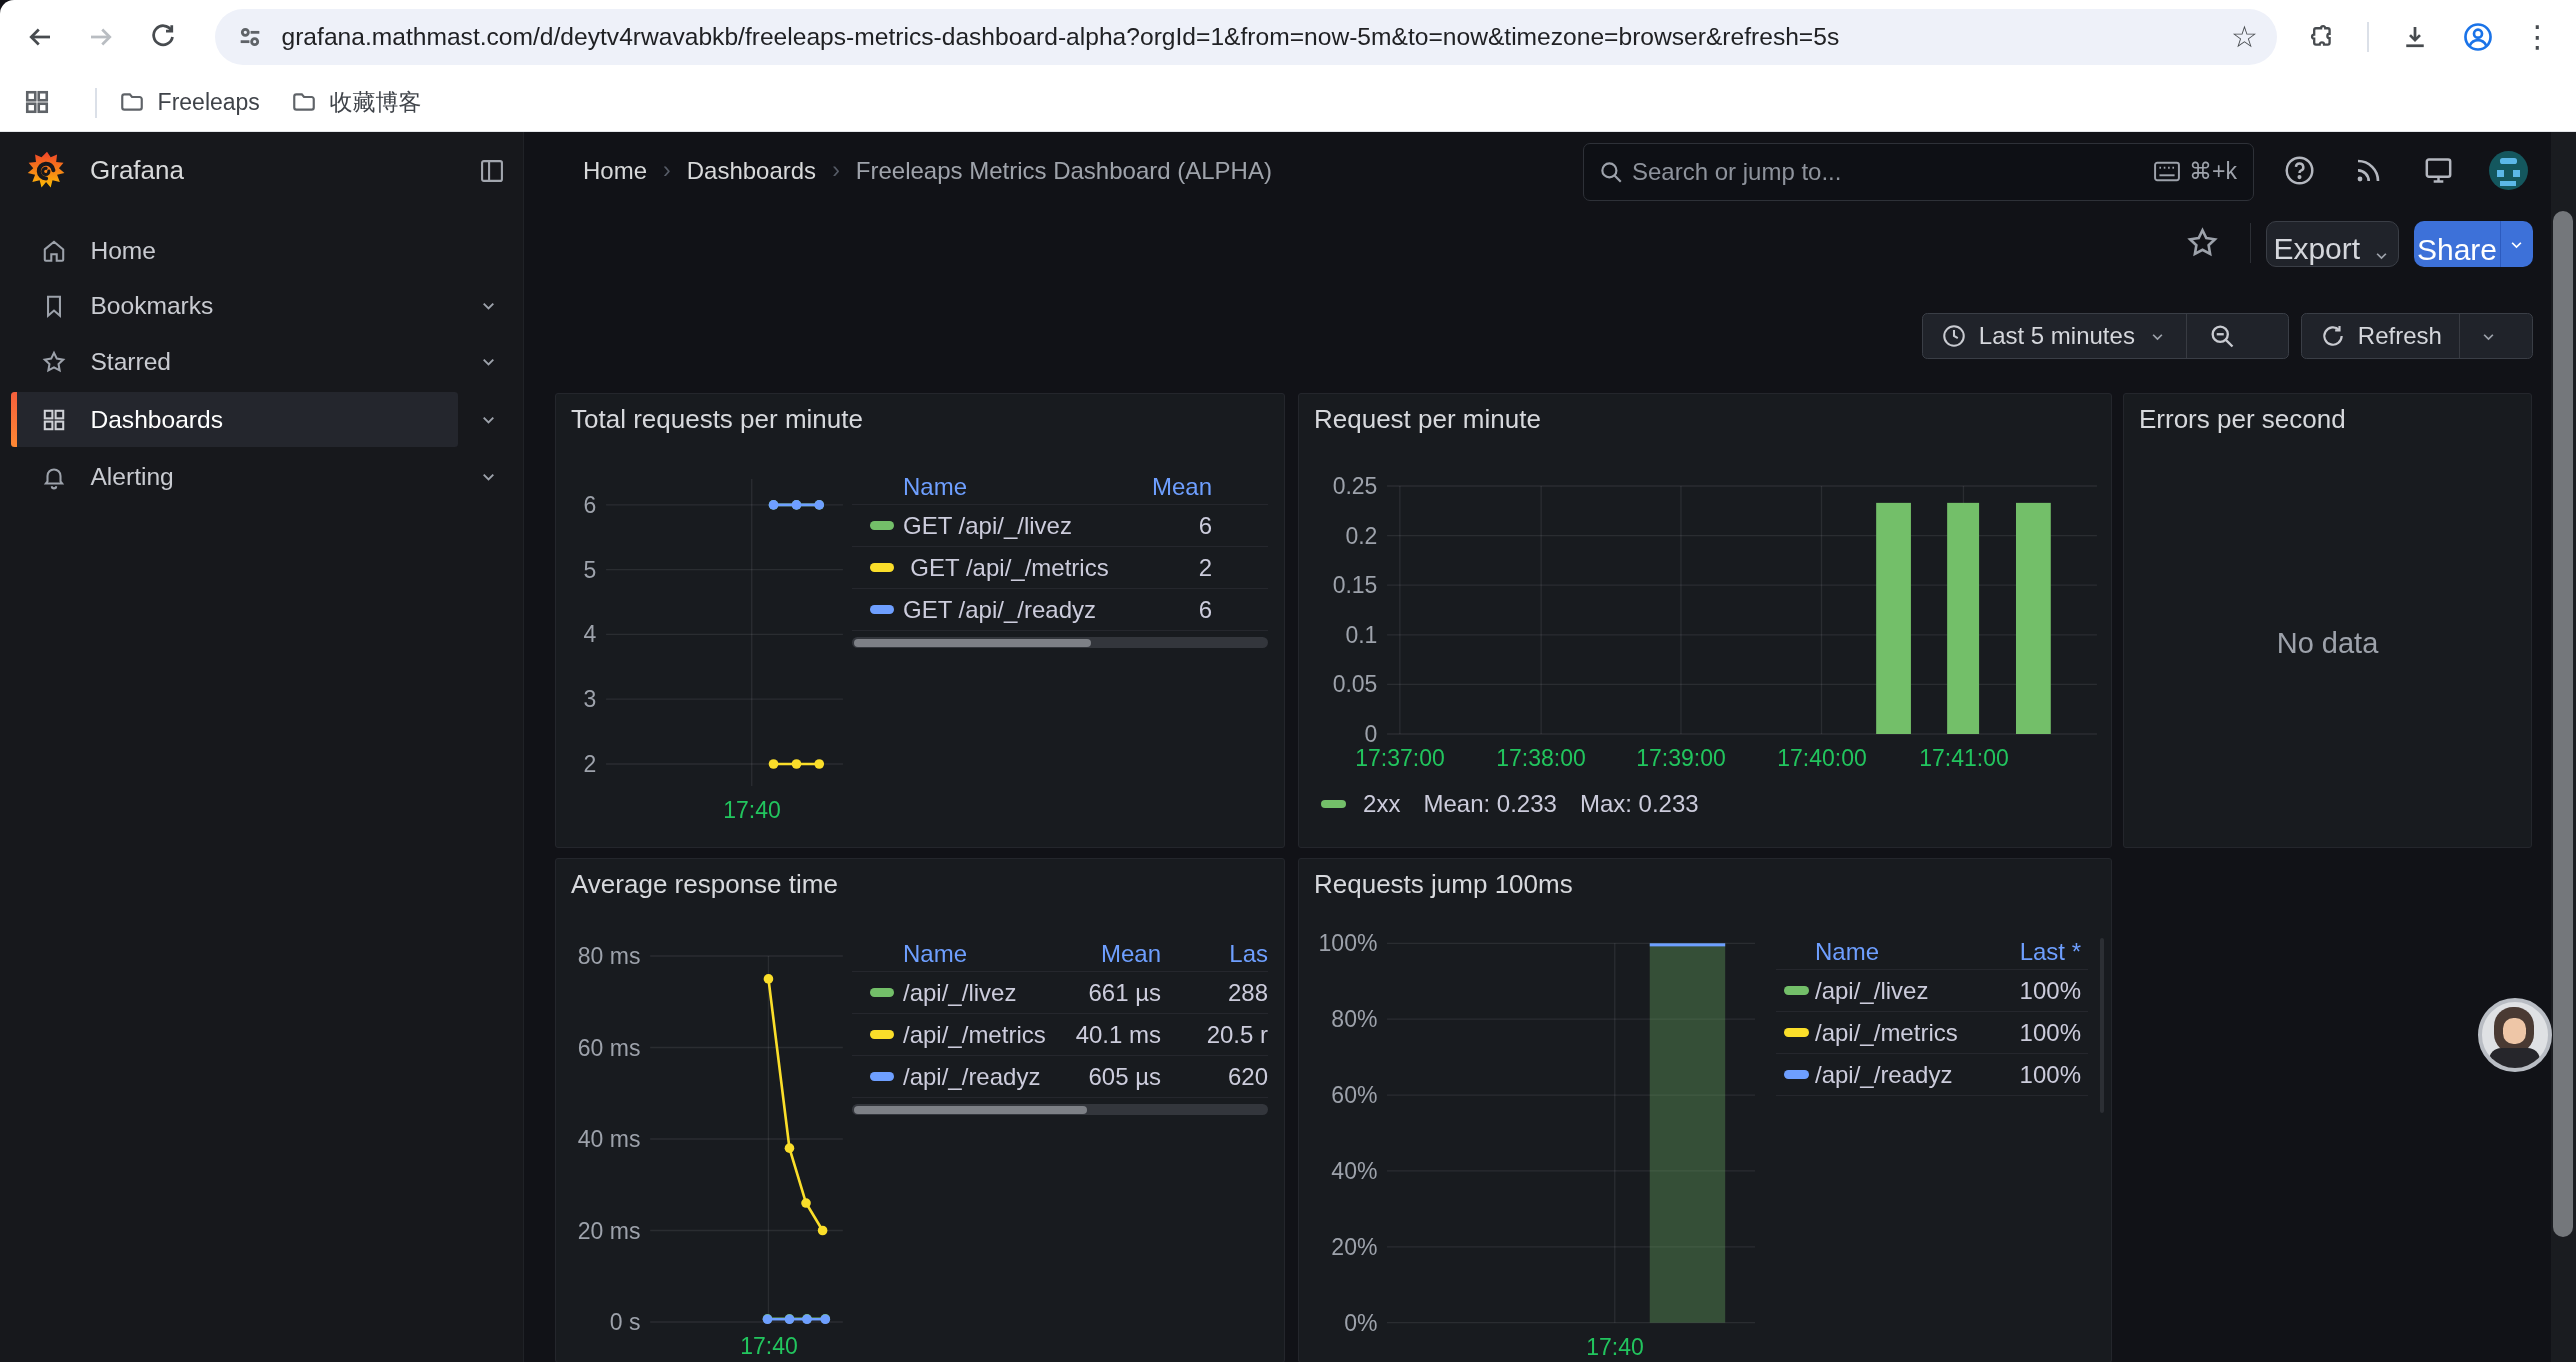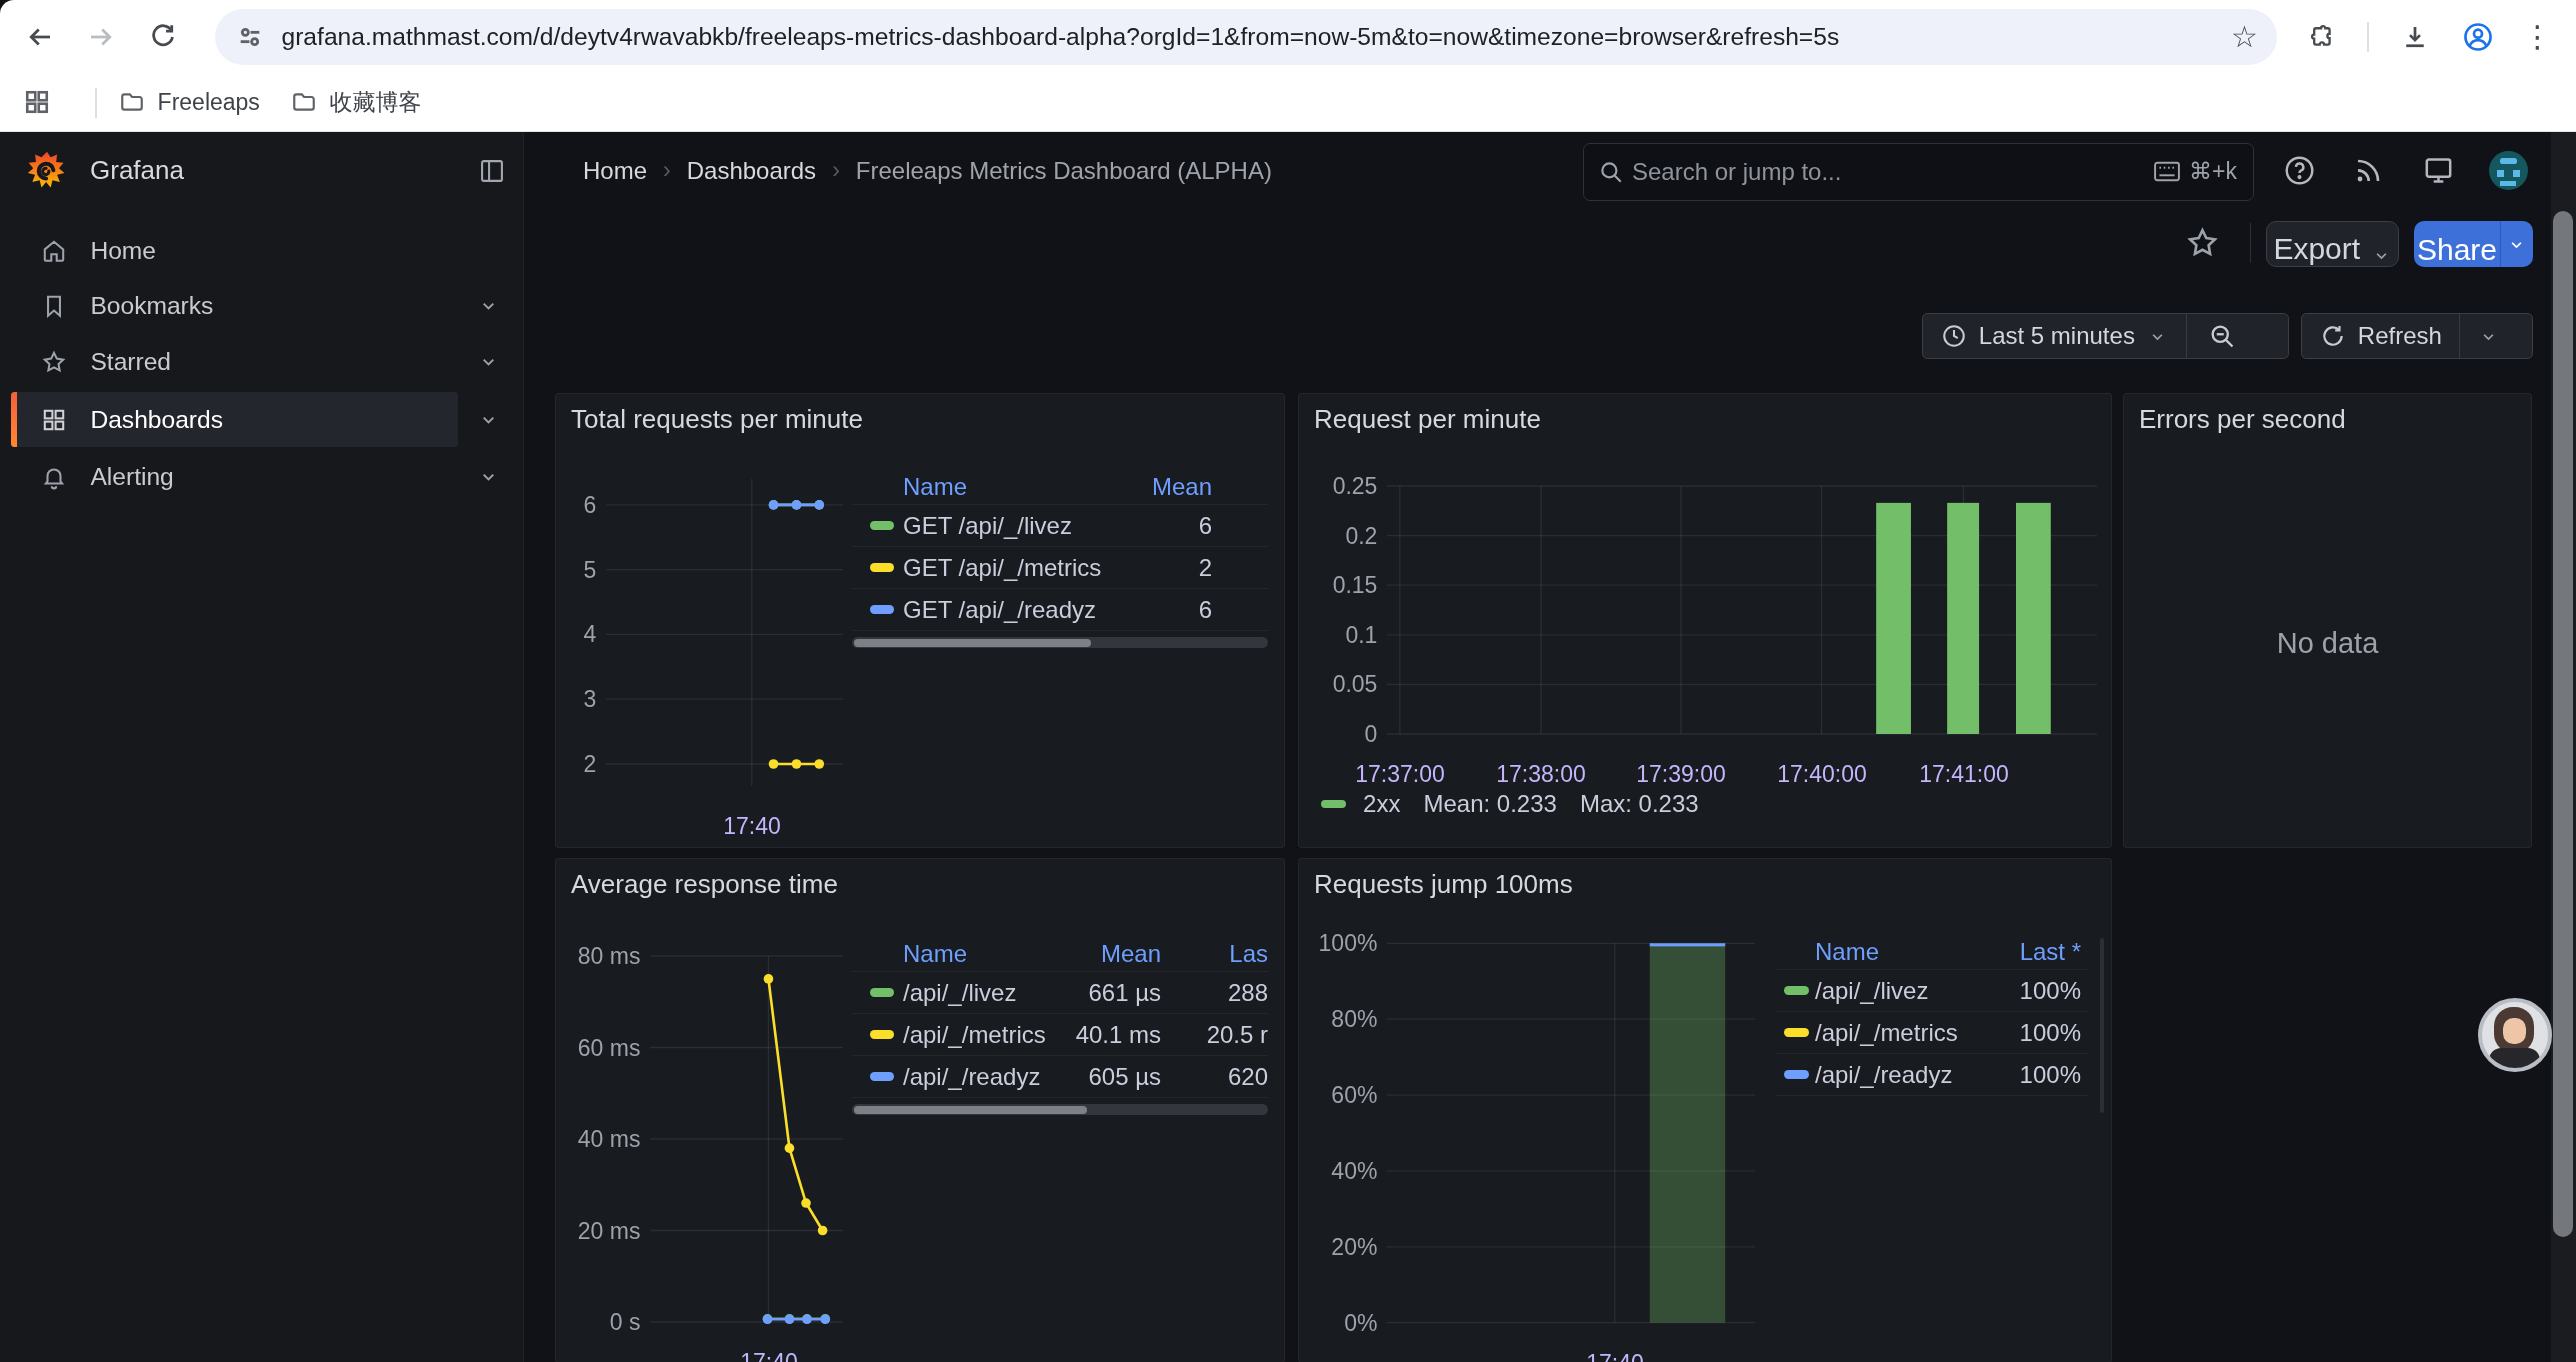--- a/index.html
+++ b/index.html
@@ -44,21 +44,21 @@
   .share .caret{width:32px;height:46px;border-left:1.8px solid #2c5bbf;display:flex;align-items:center;justify-content:center;}
   
   .tgroup{position:absolute;top:181px;height:46px;background:#20232a;border:0.9px solid #3a3e46;border-radius:5.3px;display:flex;align-items:stretch;box-sizing:border-box;color:#d5d7dc;font-size:24px;}
   .tseg{display:flex;align-items:center;gap:12.3px;padding:0 17.5px;}
   .tdiv{width:0.9px;background:#383b42;}
   
   .panel{position:absolute;background:#181b1f;border:0.9px solid #24262c;border-radius:3px;box-sizing:border-box;}
   .ptitle{position:absolute;left:15px;top:9.6px;font-size:26px;font-weight:500;color:#d7d9dd;white-space:nowrap;}
   .chart{position:absolute;}
   .ytick{position:absolute;right:calc(100% + 9.6px);width:96px;text-align:right;font-size:23px;color:#9da2ab;line-height:28px;white-space:nowrap;}
-  .xtick{position:absolute;top:calc(100% + 10.5px);width:158px;text-align:center;font-size:23px;color:#c4b5fd;white-space:nowrap;margin-top:16px;}
+  .xtick{position:absolute;top:calc(100% + 10.5px);width:158px;text-align:center;font-size:23px;color:#22c55e;white-space:nowrap;}
   .nodata{position:absolute;left:0;right:0;top:233px;text-align:center;font-size:29px;color:#9da2ab;}
   
   .legend{position:absolute;font-size:24px;color:#ccccdc;}
   .lg-head{display:flex;align-items:center;height:35px;color:#6e9fff;font-weight:500;border-bottom:0.9px solid #25272d;}
   .lg-row{display:flex;align-items:center;height:41px;border-bottom:0.9px solid #25272d;}
   .lg-cell{white-space:nowrap;overflow:hidden;}
   .lg-chipcol{display:flex;align-items:center;flex:none;}
   .lg-chip{width:24.6px;height:8.8px;border-radius:4.4px;}
   .lg-sb{position:relative;margin-top:6.1px;height:11.4px;background:#33363c;border-radius:6.1px;}
   .lg-sb-thumb{position:absolute;left:1.8px;top:1.8px;height:8px;background:#7d8086;border-radius:4.4px;}
@@ -401,21 +401,21 @@
             <span class="lg-chipcol" style="width: 51px;">
               <span class="lg-chip" style="background: rgb(115, 191, 105); margin-left: 17.5px;"></span>
             </span>
             <span class="lg-cell" style="flex: 1 1 0%;">GET /api/_/livez</span>
             <span class="lg-cell" style="width: 96px; text-align: right; margin-right: 56px;">6</span>
           </div>
           <div class="lg-row">
             <span class="lg-chipcol" style="width: 51px;">
               <span class="lg-chip" style="background: rgb(250, 222, 42); margin-left: 17.5px;"></span>
             </span>
-            <span class="lg-cell" style="flex: 1 1 0%;">GET /api/_/metrics</span>
+            <span class="lg-cell" style="flex: 1 1 0%; text-align: center;">GET /api/_/metrics</span>
             <span class="lg-cell" style="width: 96px; text-align: right; margin-right: 56px;">2</span>
           </div>
           <div class="lg-row">
             <span class="lg-chipcol" style="width: 51px;">
               <span class="lg-chip" style="background: rgb(110, 159, 255); margin-left: 17.5px;"></span>
             </span>
             <span class="lg-cell" style="flex: 1 1 0%;">GET /api/_/readyz</span>
             <span class="lg-cell" style="width: 96px; text-align: right; margin-right: 56px;">6</span>
           </div>
           <div class="lg-sb">

